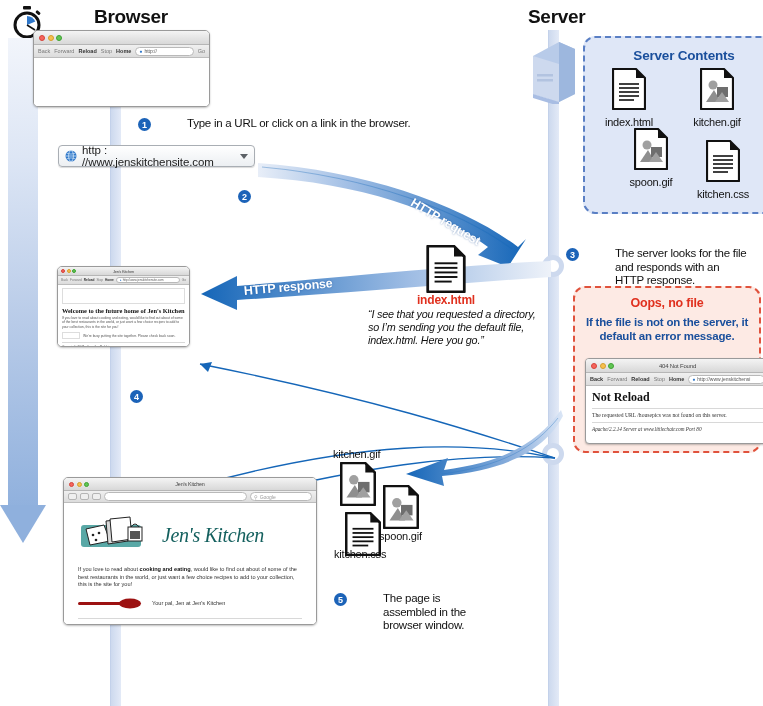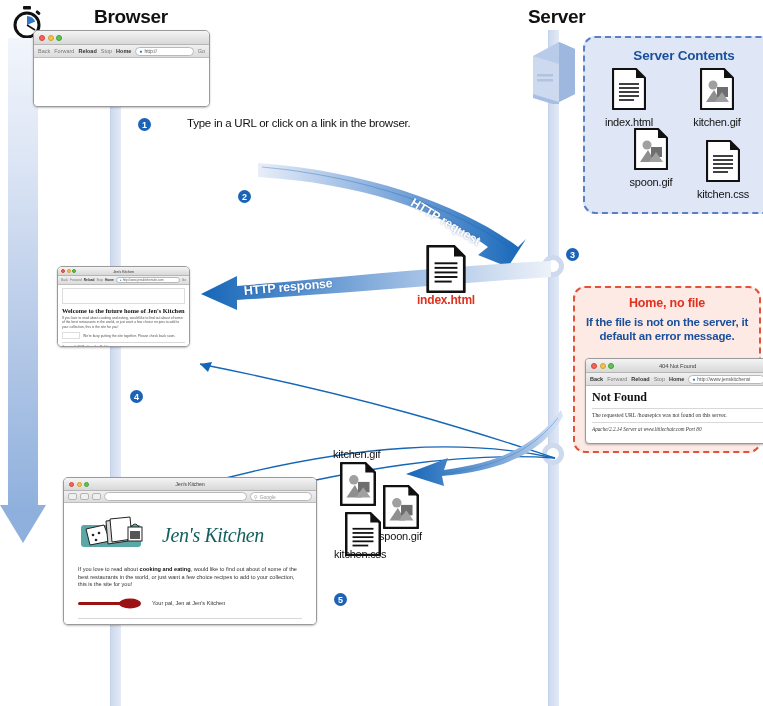--- a/index.html
+++ b/index.html
@@ -298,20 +298,31 @@
       <span>Go</span>
     </div>
     <div class="win-body" style="height:50px;"></div>
   </div>
 
   <div class="abs step" style="left:138px; top:117px; width:330px;">
     <div class="step-num">1</div>
     <div class="step-txt">Type in a URL or click on a link in the browser.</div>
   </div>
 
+  <div class="abs urlbar-callout">
+    <svg class="globe" viewBox="0 0 12 12">
+      <circle cx="6" cy="6" r="5.5" fill="#2f77c9"></circle>
+      <ellipse cx="6" cy="6" rx="2.4" ry="5.5" fill="none" stroke="#cfe4f7" stroke-width="0.8"></ellipse>
+      <line x1="0.6" y1="6" x2="11.4" y2="6" stroke="#cfe4f7" stroke-width="0.8"></line>
+      <path d="M1.6 3.2 Q6 5 10.4 3.2" fill="none" stroke="#cfe4f7" stroke-width="0.7"></path>
+      <path d="M1.6 8.8 Q6 7 10.4 8.8" fill="none" stroke="#cfe4f7" stroke-width="0.7"></path>
+    </svg>
+    <span class="txt">http : //www.jenskitchensite.com</span>
+    <span class="caret-dn"></span>
+  </div>
 
   <div class="abs step" style="left:238px; top:189px; width:135px;">
     <div class="step-num">2</div>
   </div>
 
   <svg class="abs" style="left:250px; top:155px; width:310px; height:120px;" viewBox="0 0 310 120">
     <defs>
       <linearGradient id="gReq" x1="0" y1="0" x2="1" y2="0">
         <stop offset="0%" stop-color="#e8eef8"></stop>
         <stop offset="35%" stop-color="#9fbde4"></stop>
@@ -321,24 +332,25 @@
     <path d="M8 8 C120 16 215 52 268 92 L276 84 L258 112 L228 100 L238 92 C190 56 110 28 8 22 Z" fill="url(#gReq)"></path>
     <path d="M12 12 C120 22 210 56 262 94" fill="none" stroke="#1566b8" stroke-width="1.2" opacity=".35"></path>
   </svg>
   <div class="abs" style="left:417px; top:193px; transform:rotate(31deg); transform-origin:left top;">
     <span style="color:#fff; font-weight:bold; font-size:12.5px; letter-spacing:-0.2px;
                  text-shadow:0 0 2px rgba(0,60,140,.55);">HTTP request</span>
   </div>
 
   <div class="abs step" style="left:566px; top:247px; width:185px;">
     <div class="step-num">3</div>
+    <div class="step-txt">The server looks for the file and responds with an HTTP response.</div>
   </div>
 
   <div class="abs panel panel-error">
-    <div class="err-title">Home, no file</div>
+    <div class="err-title">Oops, no file</div>
     <div class="err-sub">If the file is not on the server, it default an error message.</div>
 
     <div class="win" style="position:absolute; left:10px; top:70px; width:185px; height:86px; border-radius:4px;">
       <div class="win-bar">
         <div class="lights">
           <div class="lt lt-r"></div>
           <div class="lt lt-y"></div>
           <div class="lt lt-g"></div>
         </div>
         <div class="win-title">404 Not Found</div>
@@ -348,21 +360,21 @@
         <span>Forward</span>
         <b>Reload</b>
         <span>Stop</span>
         <b>Home</b>
         <span class="urlbox">
           <span style="color:#2f77c9;">●</span>
           <span style="margin-left:2px;">http://www.jenskitchensi</span>
         </span>
       </div>
       <div class="win-body" style="padding:4px 6px;">
-        <div class="nf-h">Not Found</div>
+        <div class="nf-h">Not Reload</div>
         <div class="hr-thin" style="margin:3px 0 3px;"></div>
         <div class="nf-p">The requested URL /housepics was not found on this server.</div>
         <div class="hr-thin" style="margin:4px 0 3px;"></div>
         <div class="nf-f">Apache/2.2.14 Server at www.littlechair.com Port 80</div>
       </div>
     </div>
   </div>
 
   <svg class="abs" style="left:195px; top:258px; width:360px; height:56px;" viewBox="0 0 360 56">
     <defs>
@@ -386,20 +398,21 @@
       <g stroke="#111" stroke-width="1.7">
         <line x1="7" y1="16" x2="27" y2="16"></line>
           <line x1="7" y1="20" x2="27" y2="20"></line>
         <line x1="7" y1="24" x2="27" y2="24"></line>
           <line x1="7" y1="28" x2="27" y2="28"></line>
         <line x1="7" y1="32" x2="22" y2="32"></line>
       </g>
     </svg>
   </div>
   <div class="abs idx-name" style="left:404px; top:293px; width:84px;">index.html</div>
+  <div class="abs idx-quote" style="left:368px; top:308px; width:170px;">“I see that you requested a directory, so I’m sending you the default file, index.html. Here you go.”</div>
 
   <div class="win abs" style="left:57px; top:266px; width:133px; height:81px;">
     <div class="win-bar" style="height:9px;">
       <div class="lights" style="gap:1.5px;margin-left:3px;">
         <div class="lt lt-r" style="width:4px;height:4px;"></div>
         <div class="lt lt-y" style="width:4px;height:4px;"></div>
         <div class="lt lt-g" style="width:4px;height:4px;"></div>
       </div>
       <div class="win-title" style="font-size:4px;">Jen's Kitchen</div>
     </div>
@@ -483,20 +496,21 @@
         <line x1="7" y1="20" x2="27" y2="20"></line>
       <line x1="7" y1="24" x2="27" y2="24"></line>
         <line x1="7" y1="28" x2="27" y2="28"></line>
       <line x1="7" y1="32" x2="22" y2="32"></line>
     </g>
   </svg>
   <div class="abs asset-label" style="left:334px; top:548px;">kitchen.css</div>
 
   <div class="abs step" style="left:334px; top:592px; width:160px;">
     <div class="step-num">5</div>
+    <div class="step-txt">The page is assembled in the browser window.</div>
   </div>
 
   <div class="win abs" style="left:63px; top:477px; width:254px; height:148px;">
     <div class="win-bar" style="height:13px;">
       <div class="lights">
         <div class="lt lt-r" style="width:5px;height:5px;"></div>
         <div class="lt lt-y" style="width:5px;height:5px;"></div>
         <div class="lt lt-g" style="width:5px;height:5px;"></div>
       </div>
       <div class="win-title" style="font-size:5.4px;">Jen's Kitchen</div>

